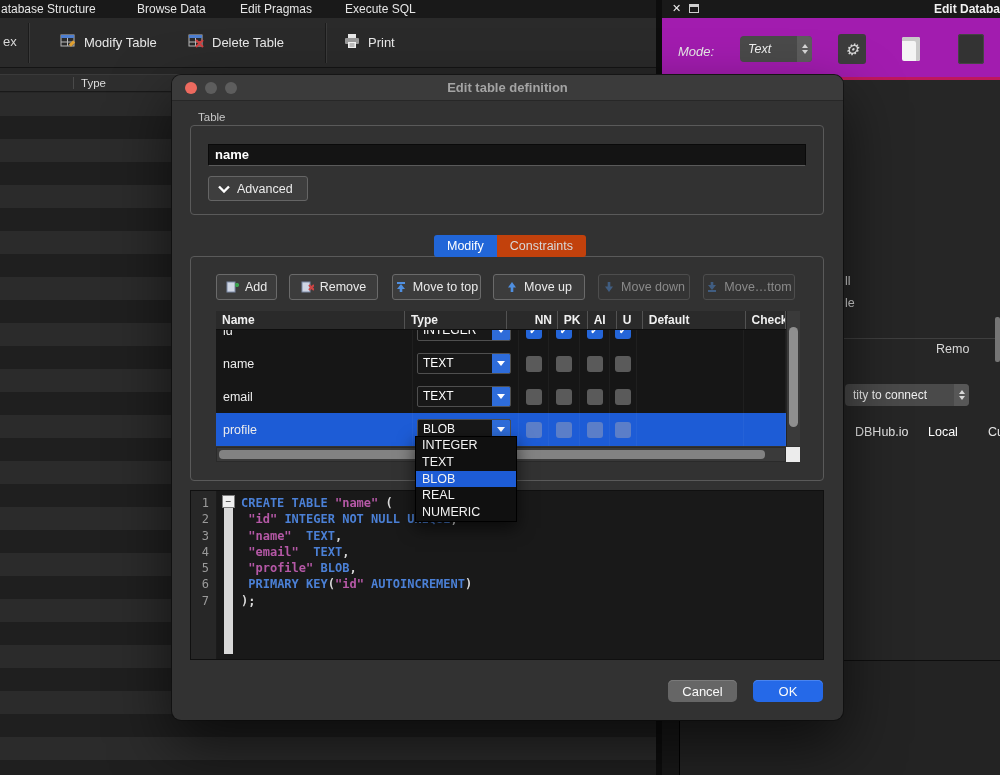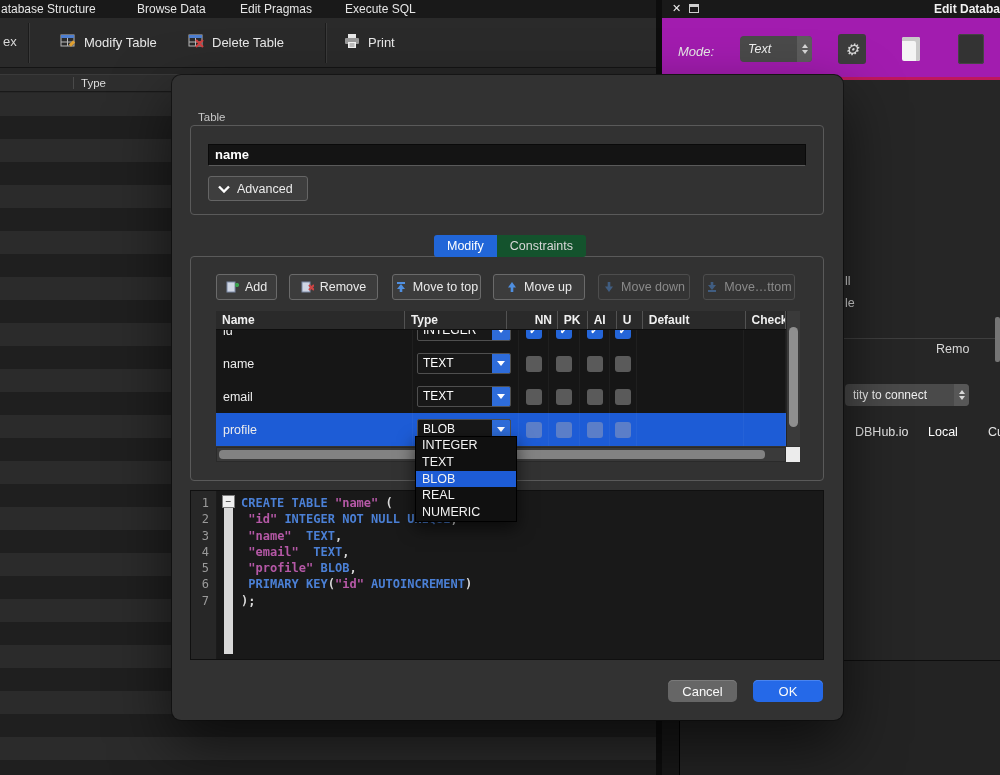--- a/index.html
+++ b/index.html
@@ -72,21 +72,21 @@
   .name-input { position:absolute; left:36px; top:69px; width:598px; height:22px; background:#141414;
                 border:1px solid #0a0a0a; border-bottom-color:#5a5a5a; color:#fff; font-weight:bold;
                 font-size:13px; line-height:20px; padding:0 6px; }
   .advanced-btn { position:absolute; left:36px; top:101px; width:100px; height:25px; background:#3e3e3e;
                   border:1px solid #656565; border-radius:3px; display:flex; align-items:center; gap:7px;
                   padding-left:9px; color:#ececec; font-size:12.5px; }
 
   .seg-tabs { position:absolute; left:262px; top:160px; height:22px; display:flex; z-index:5; font-size:12.5px; }
   .seg { display:flex; align-items:center; padding:0 13px; }
   .seg.active { background:#2166d8; color:#fff; border-radius:3px 0 0 3px; }
-  .seg.inactive { background:#14532d; color:#d8d8d8; border-radius:0 3px 3px 0; }
+  .seg.inactive { background:#c2410c; color:#d8d8d8; border-radius:0 3px 3px 0; }
 
   .act-btn { position:absolute; top:199px; height:26px; background:#3c3c3c; border:1px solid #6a6a6a;
              border-radius:3px; display:flex; align-items:center; justify-content:center; gap:6px;
              color:#eaeaea; font-size:12.5px; }
   .act-btn.disabled { color:#8a8a8a; border-color:#4d4d4d; background:#343434; }
   .act-btn.disabled svg { opacity:.45; }
 
   .grid { position:absolute; left:44px; top:236px; width:570px; }
   .grid-header { display:flex; height:19px; background:#2a2a2a; border-bottom:1px solid #0e0e0e; }
   .gh-cell { color:#f0f0f0; font-size:12px; font-weight:bold; padding:2px 0 0 6px; border-right:1px solid #525252; overflow:hidden; white-space:nowrap; }
@@ -274,20 +274,26 @@
     <span class="r-tab" style="left:193px">DBHub.io</span>
     <span class="r-tab" style="left:266px; color:#fff">Local</span>
     <span class="r-tab" style="left:326px">Cu</span>
   </div>
 
   <div class="abs r-bottom">
     <div class="band"></div>
   </div>
 
   <div class="abs dialog">
+    <div class="dlg-titlebar">
+      <span class="light red"></span>
+      <span class="light g1"></span>
+      <span class="light g2"></span>
+      <div class="dlg-title">Edit table definition</div>
+    </div>
 
     <span class="grp-label" style="left:26px; top:36px">Table</span>
     <div class="grpbox grp1"></div>
     <div class="name-input">name</div>
     <div class="advanced-btn">
       <svg class="adv-chev" viewBox="0 0 12 8">
           <polyline points="1,1.5 6,6.5 11,1.5" fill="none" stroke="#fff" stroke-width="2.4"></polyline>
         </svg>
       <span>Advanced</span>
     </div>

